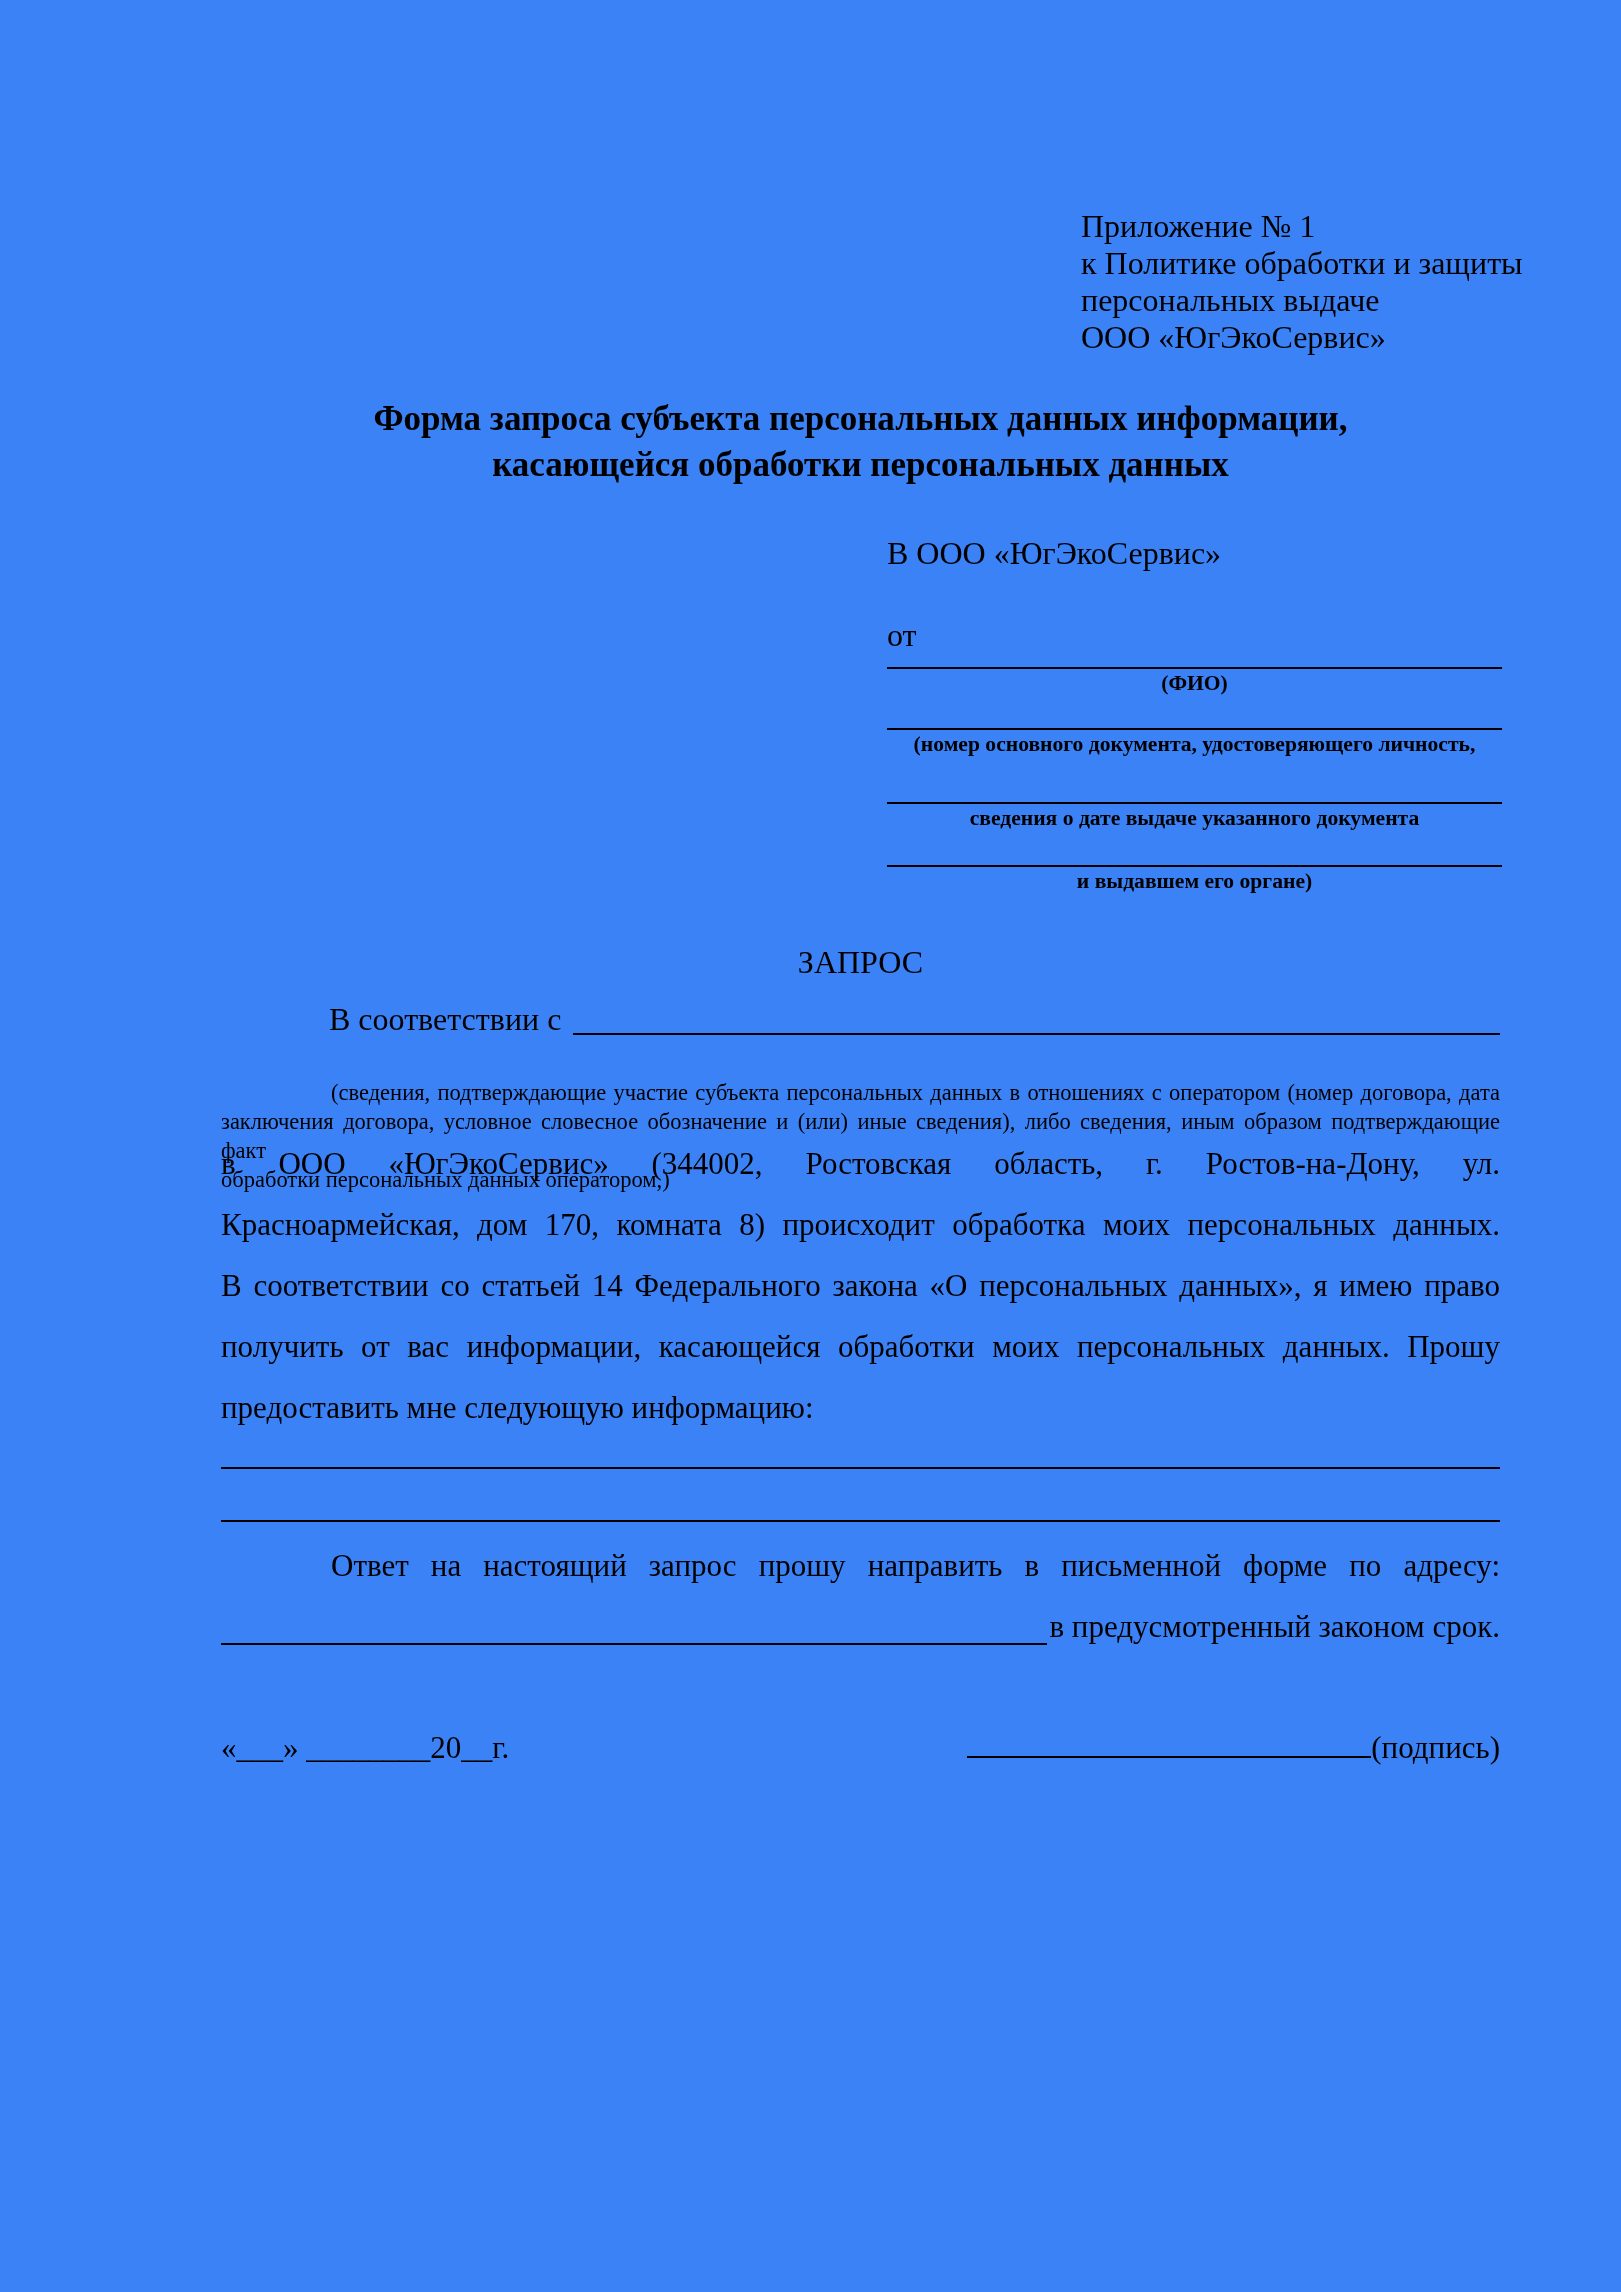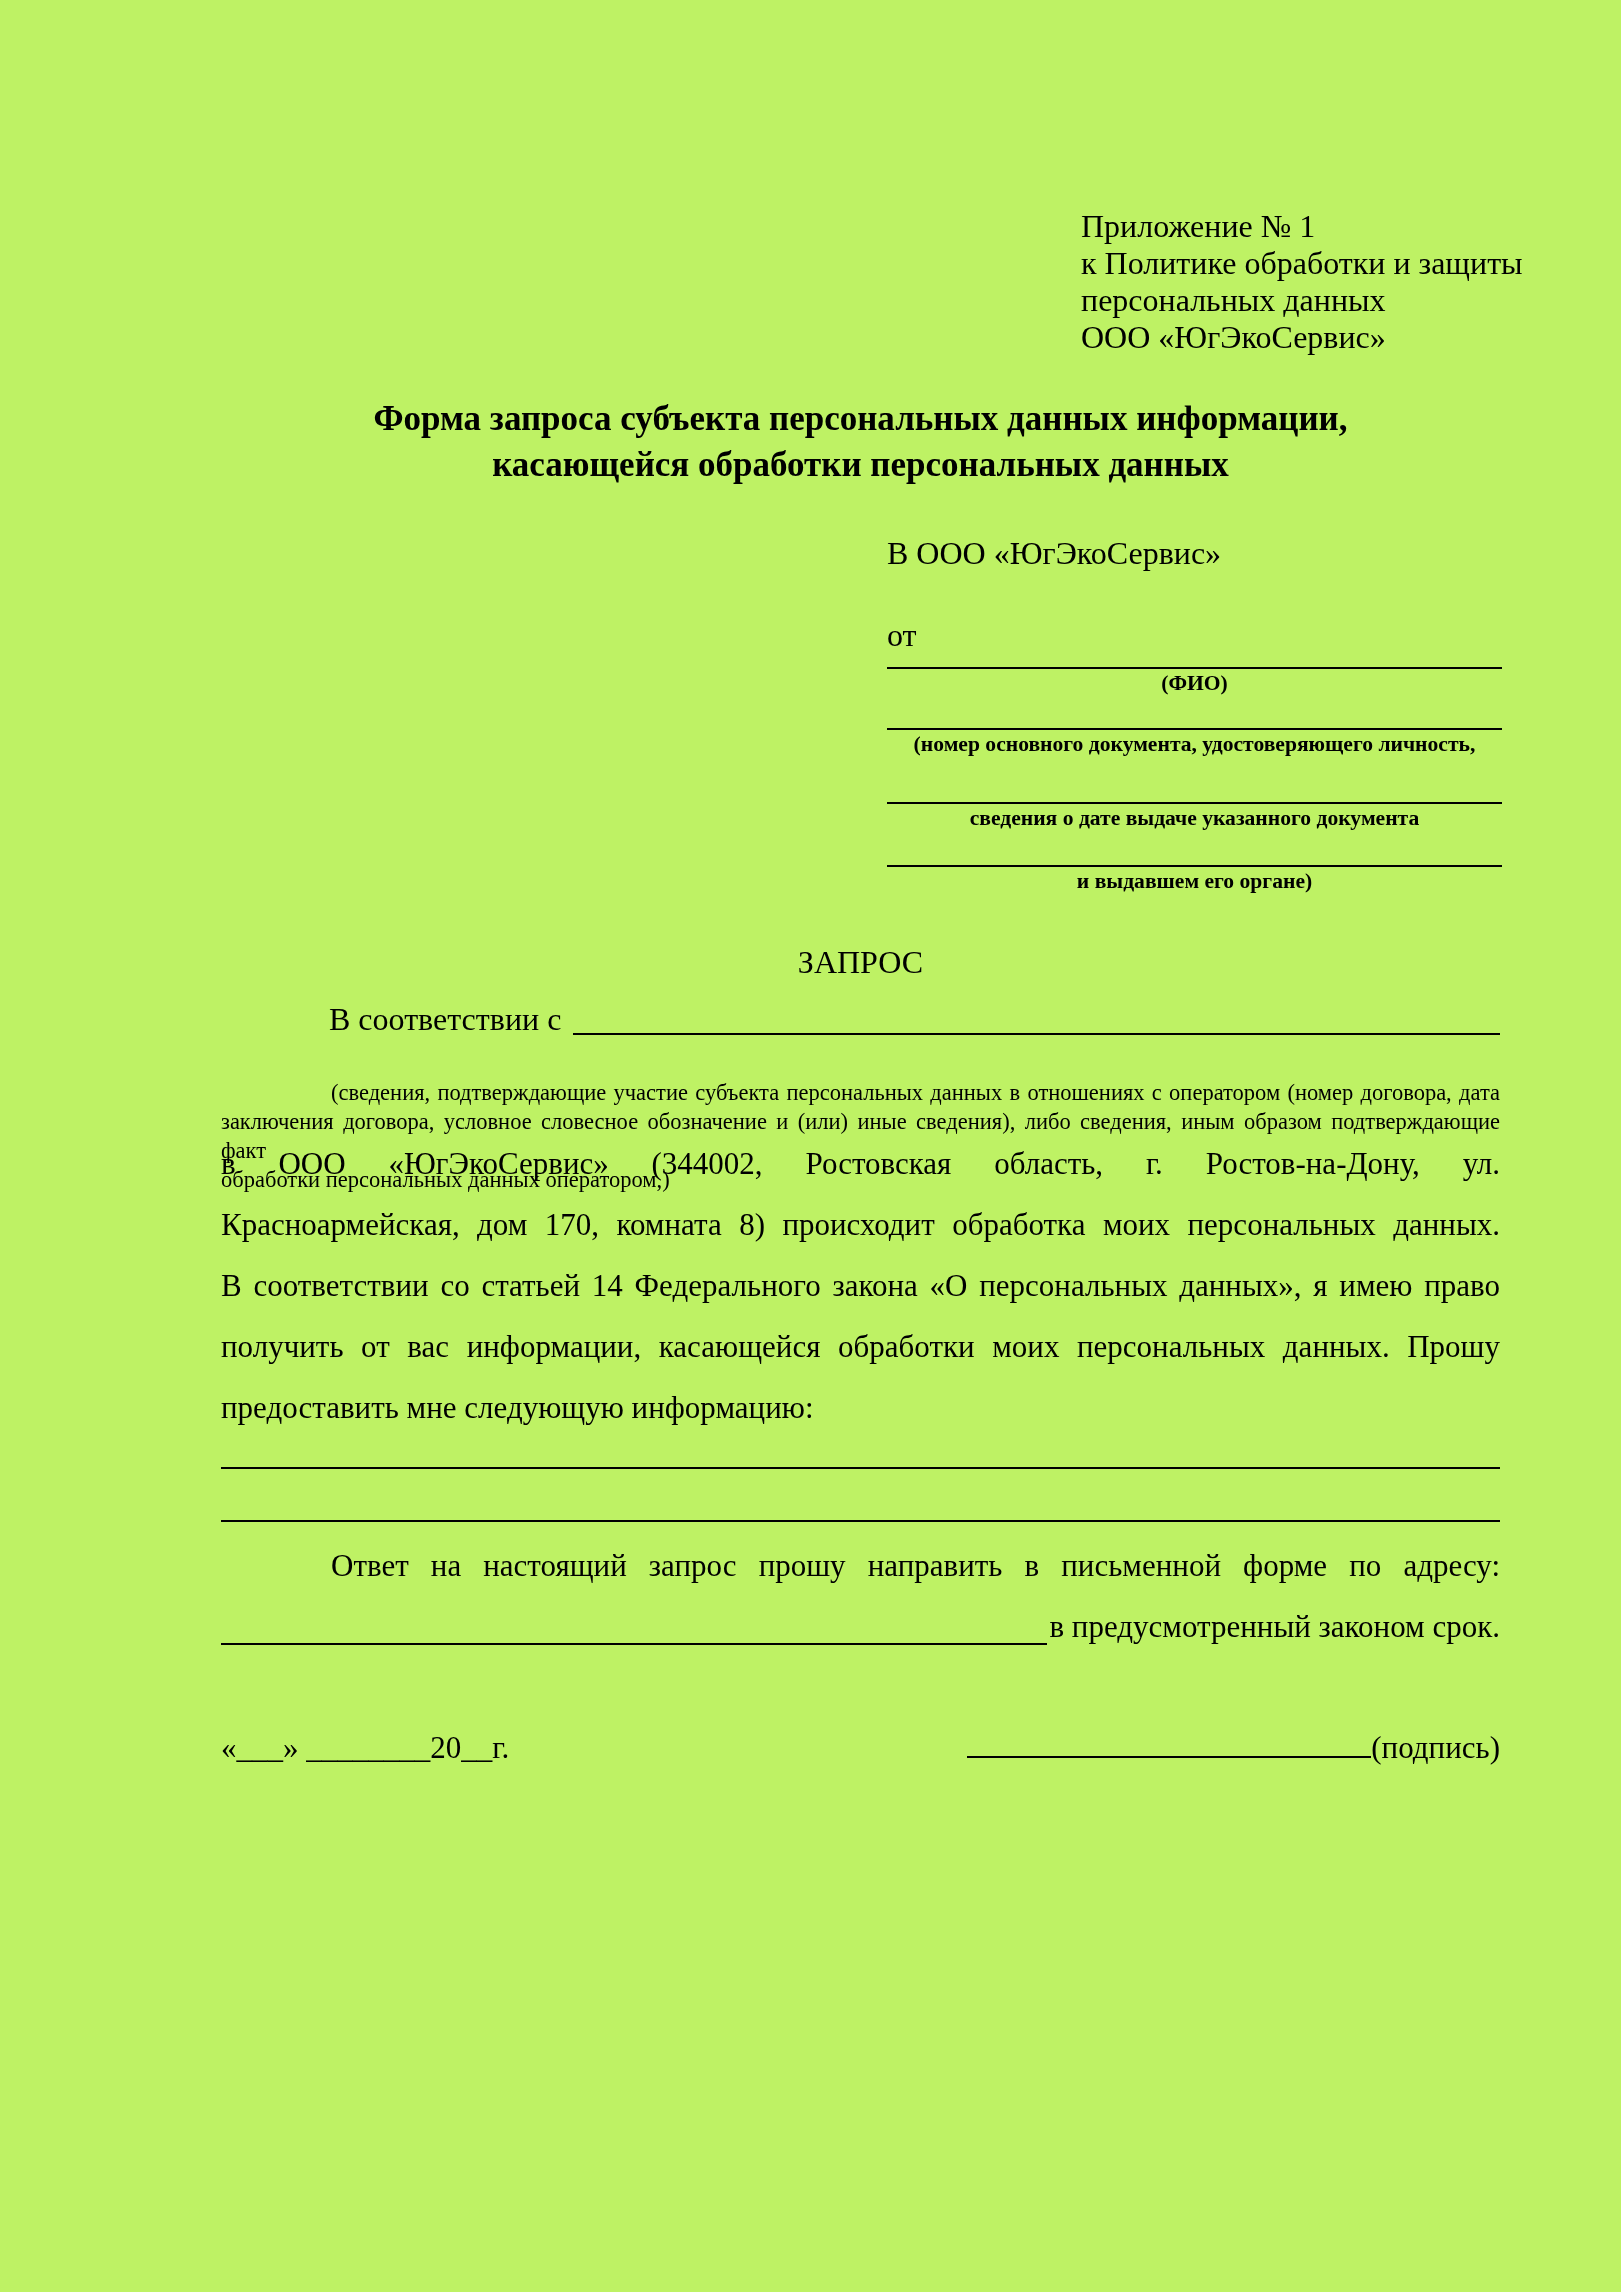--- a/index.html
+++ b/index.html
@@ -1,20 +1,20 @@
 <!DOCTYPE html>
 <html><head>
 <meta charset="utf-8">
 <style>
   html, body { margin: 0; padding: 0; background: #ffffff; }
   .page {
     position: relative;
     width: 1621px;
     height: 2293px;
-    background: #bef264;
+    background: #3b82f6;
     color: #000000;
     font-family: "Liberation Serif", "DejaVu Serif", serif;
     overflow: hidden;
   }
   .abs { position: absolute; }
 
   
   .appendix { left: 1081px; top: 208px; font-size: 32px; line-height: 37px; }
 
   
@@ -64,21 +64,21 @@
   .sig-line { display: inline-block; width: 404px; border-bottom: 2.9px solid #000; }
 </style>
 </head>
 <body>
 
 <div class="page">
 
   <div class="abs appendix">
     <div>Приложение № 1</div>
     <div>к Политике обработки и защиты</div>
-    <div>персональных данных</div>
+    <div>персональных выдаче</div>
     <div>ООО «ЮгЭкоСервис»</div>
   </div>
 
   <div class="abs title">
     <div>Форма запроса субъекта персональных данных информации,</div>
     <div>касающейся обработки персональных данных</div>
   </div>
 
   <div class="abs addr-to">В ООО «ЮгЭкоСервис»</div>
   <div class="abs addr-from">от</div>

